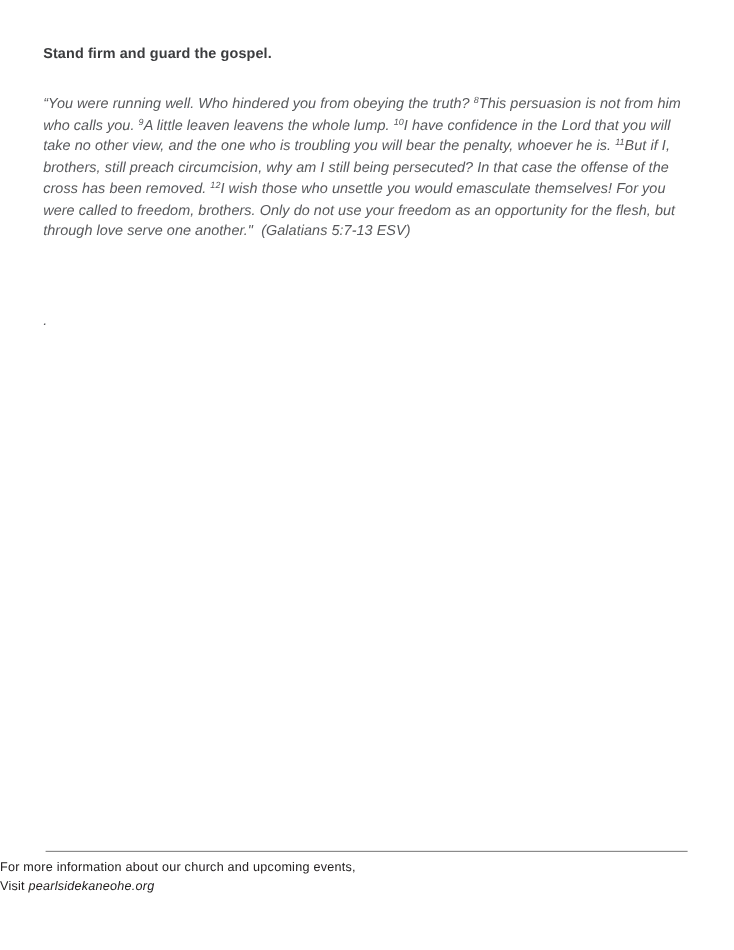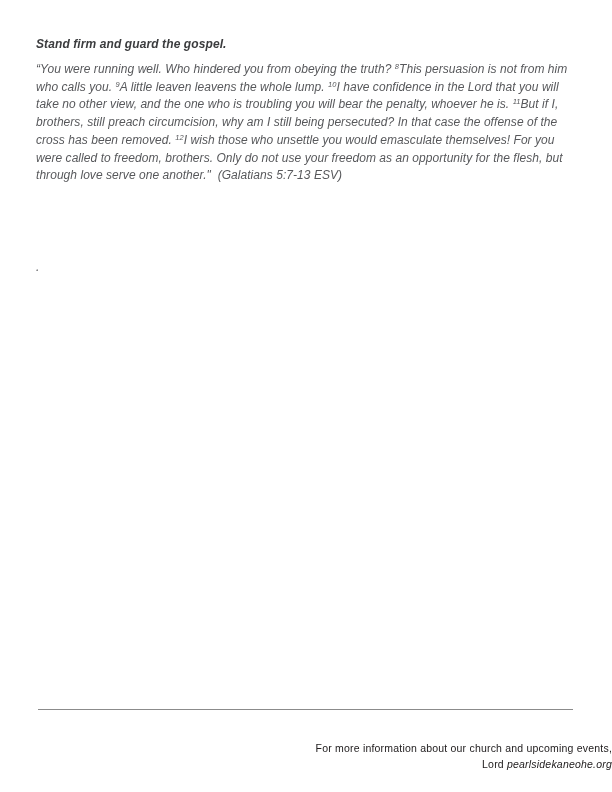--- a/index.html
+++ b/index.html
@@ -17,28 +17,27 @@
     background: #ffffff;
   }
   .heading {
     position: absolute;
     left: 36px;
     top: 36px;
     width: 540px;
     font-size: 12px;
     line-height: 17.7px;
     font-weight: bold;
-    font-style: italic;
     color: #3b3c3e;
     letter-spacing: 0.1px;
   }
   .scripture {
     position: absolute;
     left: 36px;
-    top: 61px;
+    top: 78px;
     width: 541px;
     font-size: 12px;
     line-height: 17.7px;
     font-style: italic;
     color: #57585b;
     white-space: pre-wrap;
     letter-spacing: 0.05px;
   }
   .scripture sup {
     font-size: 7.5px;
@@ -60,23 +59,23 @@
     left: 38px;
     top: 709px;
     width: 535px;
     height: 1px;
     background: #8b8b8b;
     border: none;
   }
   .footer {
     position: absolute;
     left: 0;
-    top: 741px;
+    top: 716px;
     width: 612px;
-    text-align: right;
+    text-align: left;
     font-size: 10.5px;
     line-height: 15.7px;
     color: #232021;
     letter-spacing: 0.2px;
   }
   .footer .site {
     font-weight: normal;
     font-style: italic;
   }
 </style>
@@ -88,16 +87,16 @@
   <div class="heading">Stand firm and guard the gospel.</div>
 
   <div class="scripture"><span>“You were running well. Who hindered you from obeying the truth? </span><sup>8</sup><span>This persuasion is not from him who calls you. </span><sup>9</sup><span>A little leaven leavens the whole lump. </span><sup>10</sup><span>I have confidence in the Lord that you will take no other view, and the one who is troubling you will bear the penalty, whoever he is. </span><sup>11</sup><span>But if I, brothers, still preach circumcision, why am I still being persecuted? In that case the offense of the cross has been removed. </span><sup>12</sup><span>I wish those who unsettle you would emasculate themselves! For you were called to freedom, brothers. Only do not use your freedom as an opportunity for the flesh, but through love serve one another."  </span><span>(Galatians 5:7-13 ESV)</span></div>
 
   <div class="stray">.</div>
 
   <div class="footer-rule"></div>
 
   <div class="footer">
     <div>For more information about our church and upcoming events,</div>
-    <div><span>Lord </span><span class="site">pearlsidekaneohe.org</span></div>
+    <div><span>Visit </span><span class="site">pearlsidekaneohe.org</span></div>
   </div>
 
 </div>
 
 </body></html>

